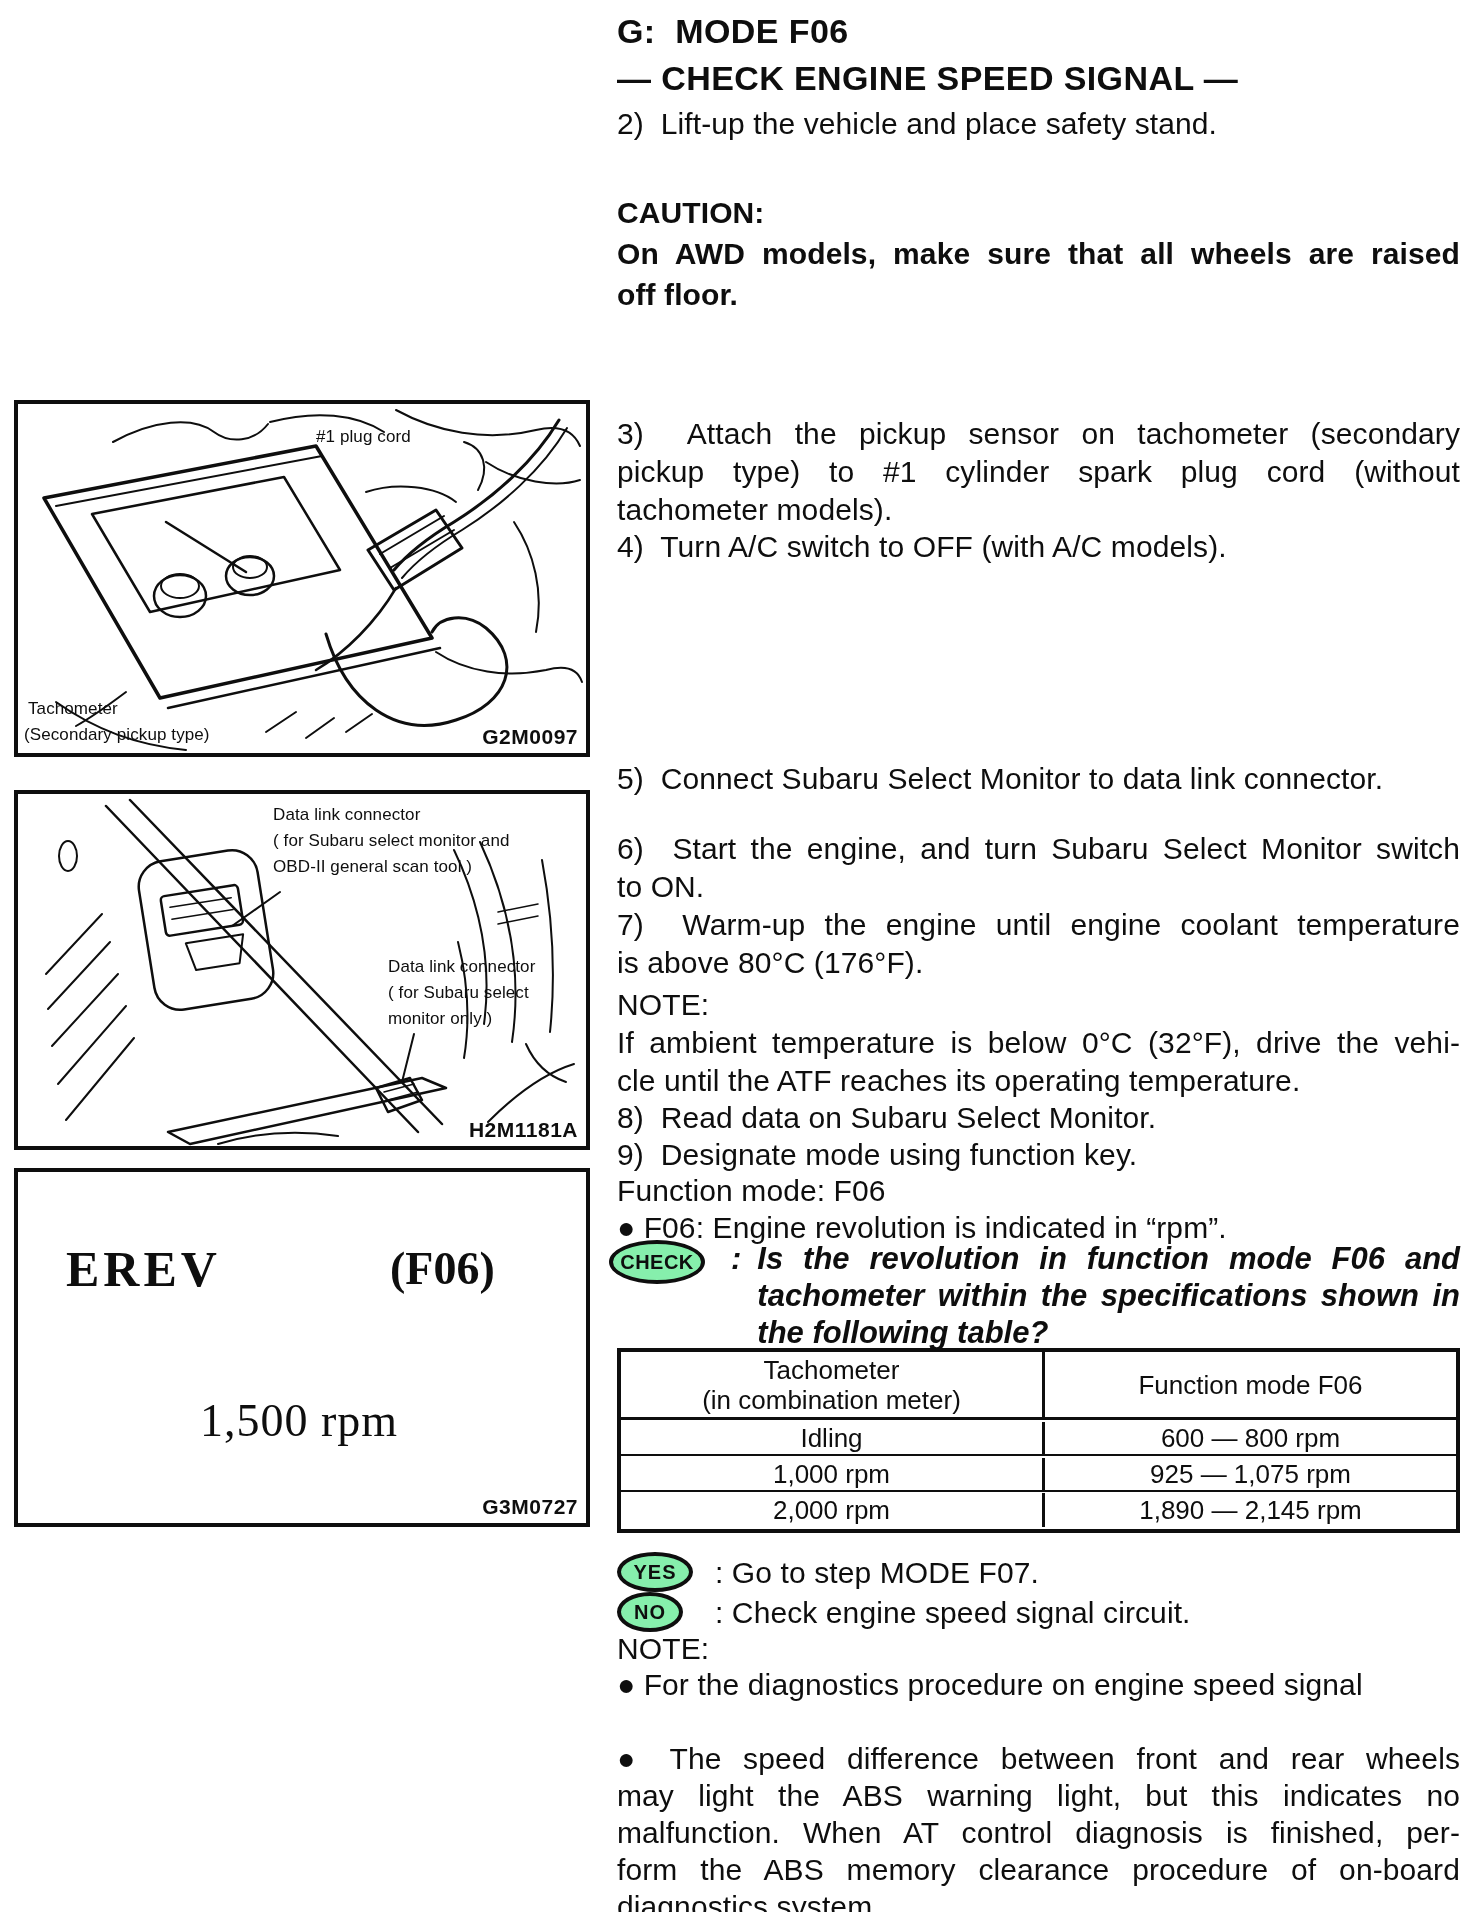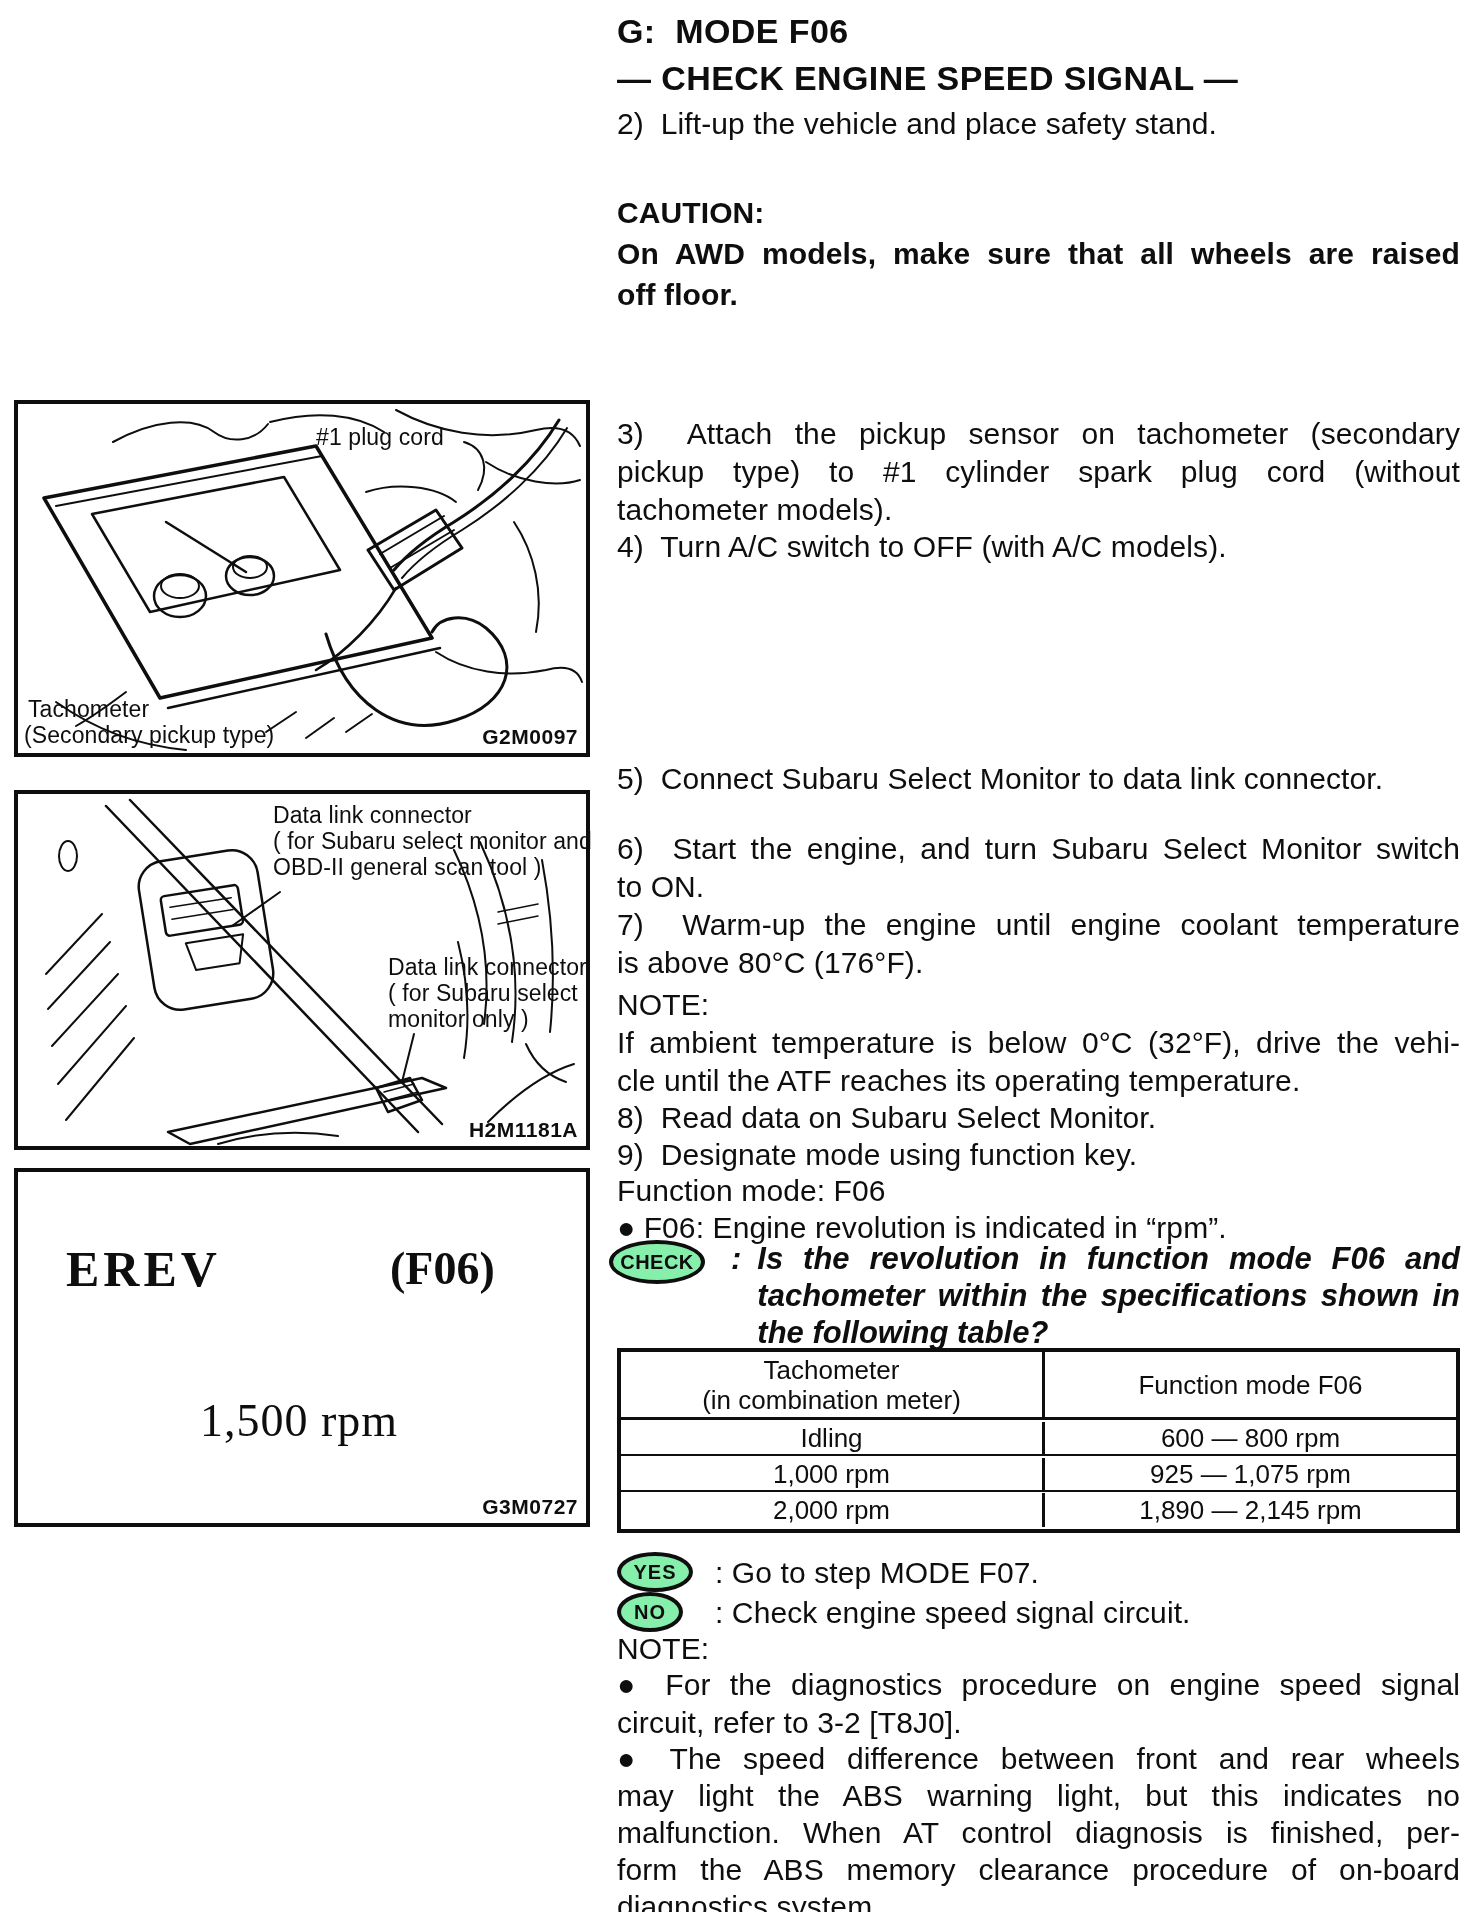--- a/index.html
+++ b/index.html
@@ -21,21 +21,21 @@
   .col{left:617px;width:843px;}
   
   .oval{border:4px solid #0e0e0e;border-radius:50%;display:flex;align-items:center;justify-content:center;
         font-weight:bold;box-sizing:border-box;background:#86efac;flex:0 0 auto;}
   .oval.check{width:96px;height:44px;font-size:20px;letter-spacing:0.5px;}
   .oval.yes{width:76px;height:40px;font-size:20px;letter-spacing:1px;}
   .oval.no{width:66px;height:40px;font-size:20px;letter-spacing:1px;}
   .iconrow{display:flex;align-items:flex-start;}
   
   .figbox{border:4px solid #0e0e0e;background:#fff;box-sizing:border-box;}
-  .figlabel{font-size:23px;line-height:26px;letter-spacing:0.1px;white-space:nowrap;}
+  .figlabel{font-size:17px;line-height:26px;letter-spacing:0.1px;white-space:nowrap;}
   .figcode{font-size:21px;font-weight:bold;letter-spacing:0.5px;}
   svg{display:block;}
   svg path, svg ellipse, svg rect, svg polygon, svg line{fill:none;stroke:#0e0e0e;stroke-linecap:round;stroke-linejoin:round;}
   
   .spec{border:4px solid #0e0e0e;box-sizing:border-box;display:grid;grid-template-columns:424px 1fr;background:#fff;}
   .spec .cell{display:flex;flex-direction:column;align-items:center;justify-content:center;text-align:center;
               font-size:26px;line-height:30px;box-sizing:border-box;}
   .spec .c1{border-right:3px solid #0e0e0e;}
   .spec .hd{height:68px;border-bottom:3px solid #0e0e0e;font-size:26px;}
   .spec .d1{height:34px;border-bottom:2px solid #0e0e0e;}
@@ -126,21 +126,20 @@
   <span class="body30" style="margin-left:22px;margin-top:2px;">:  Go to step MODE F07.</span>
 </div>
 <div class="abs col iconrow" style="top:1592px;">
   <span class="oval no">NO</span>
   <span class="body30" style="margin-left:32px;margin-top:2px;">:  Check engine speed signal circuit.</span>
 </div>
 
 <div class="abs col body30" style="top:1630px;">NOTE:</div>
 <div class="abs col body30 jp" style="top:1666px;">
     <div>● For the diagnostics procedure on engine speed signal</div>
-    <div>circuit, refer to 3-2 [T8J0].</div>
   </div>
 <div class="abs col body30 jp lh37" style="top:1740px;">
     <div>● The speed difference between front and rear wheels</div>
     <div>may light the ABS warning light, but this indicates no</div>
     <div>malfunction. When AT control diagnosis is finished, per-</div>
     <div>form the ABS memory clearance procedure of on-board</div>
     <div>diagnostics system.</div>
   </div>
 
 <div class="abs figbox" style="left:14px;top:400px;width:576px;height:357px;">

